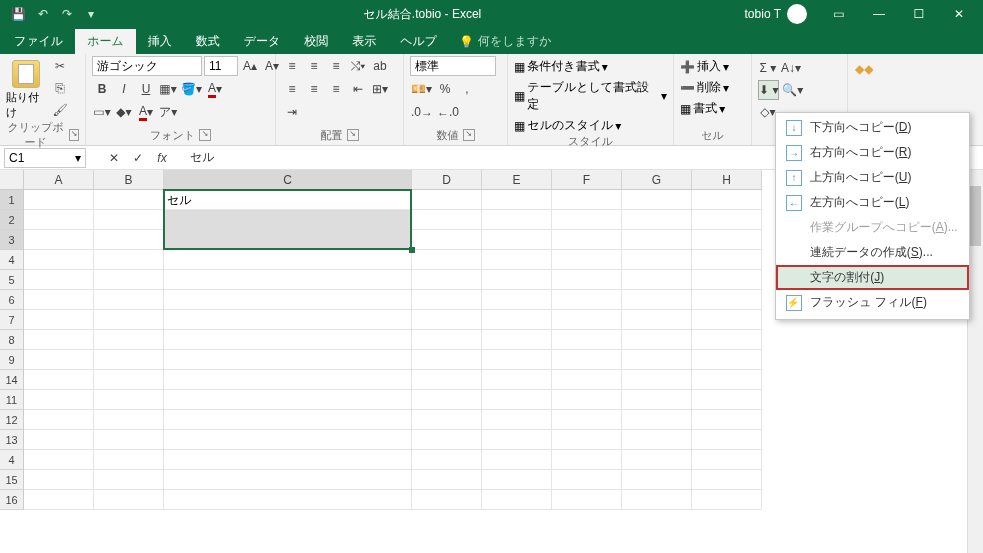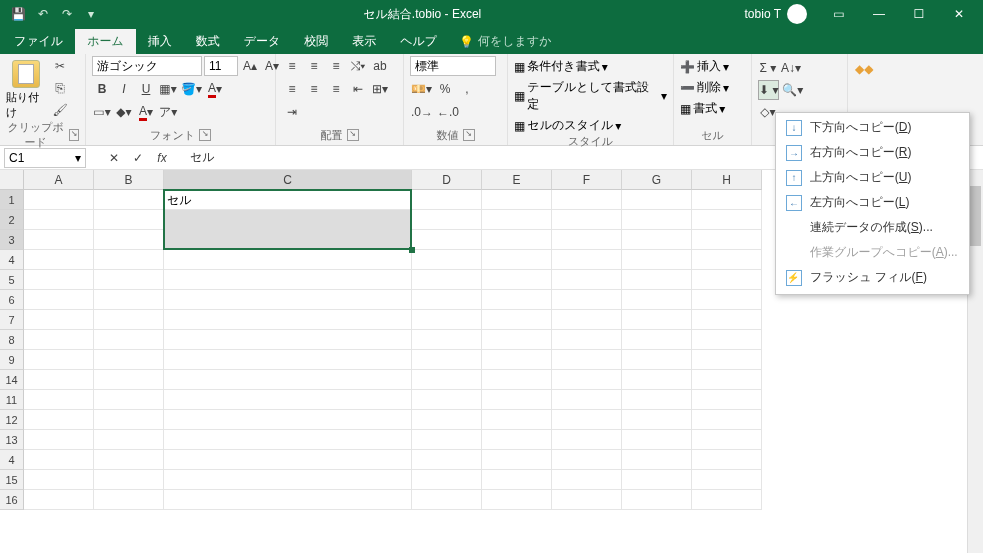--- a/index.html
+++ b/index.html
@@ -475,25 +475,29 @@
       <span>右方向へコピー(<span class="u">R</span>)</span>
     </div>
     <div class="dd-item">
       <span class="dd-ico">↑</span>
       <span>上方向へコピー(<span class="u">U</span>)</span>
     </div>
     <div class="dd-item">
       <span class="dd-ico">←</span>
       <span>左方向へコピー(<span class="u">L</span>)</span>
     </div>
+    <div class="dd-item disabled">
+      <span class="dd-ico" style="visibility: hidden;"></span>
+      <span>作業グループへコピー(<span class="u">A</span>)...</span>
+    </div>
     <div class="dd-item">
       <span class="dd-ico" style="visibility: hidden;"></span>
       <span>連続データの作成(<span class="u">S</span>)...</span>
     </div>
-    <div class="dd-item disabled">
+    <div class="dd-item hl">
       <span class="dd-ico" style="visibility: hidden;"></span>
-      <span>作業グループへコピー(<span class="u">A</span>)...</span>
+      <span>文字の割付(<span class="u">J</span>)</span>
     </div>
     <div class="dd-item">
       <span class="dd-ico">⚡</span>
       <span>フラッシュ フィル(<span class="u">F</span>)</span>
     </div>
   </div>
 
 </body></html>

